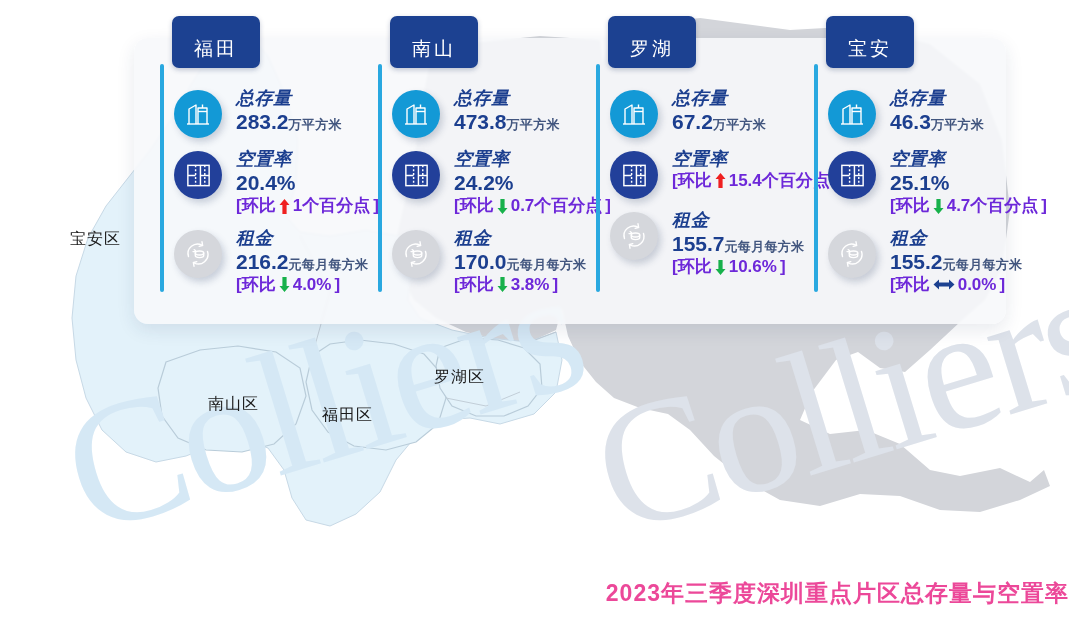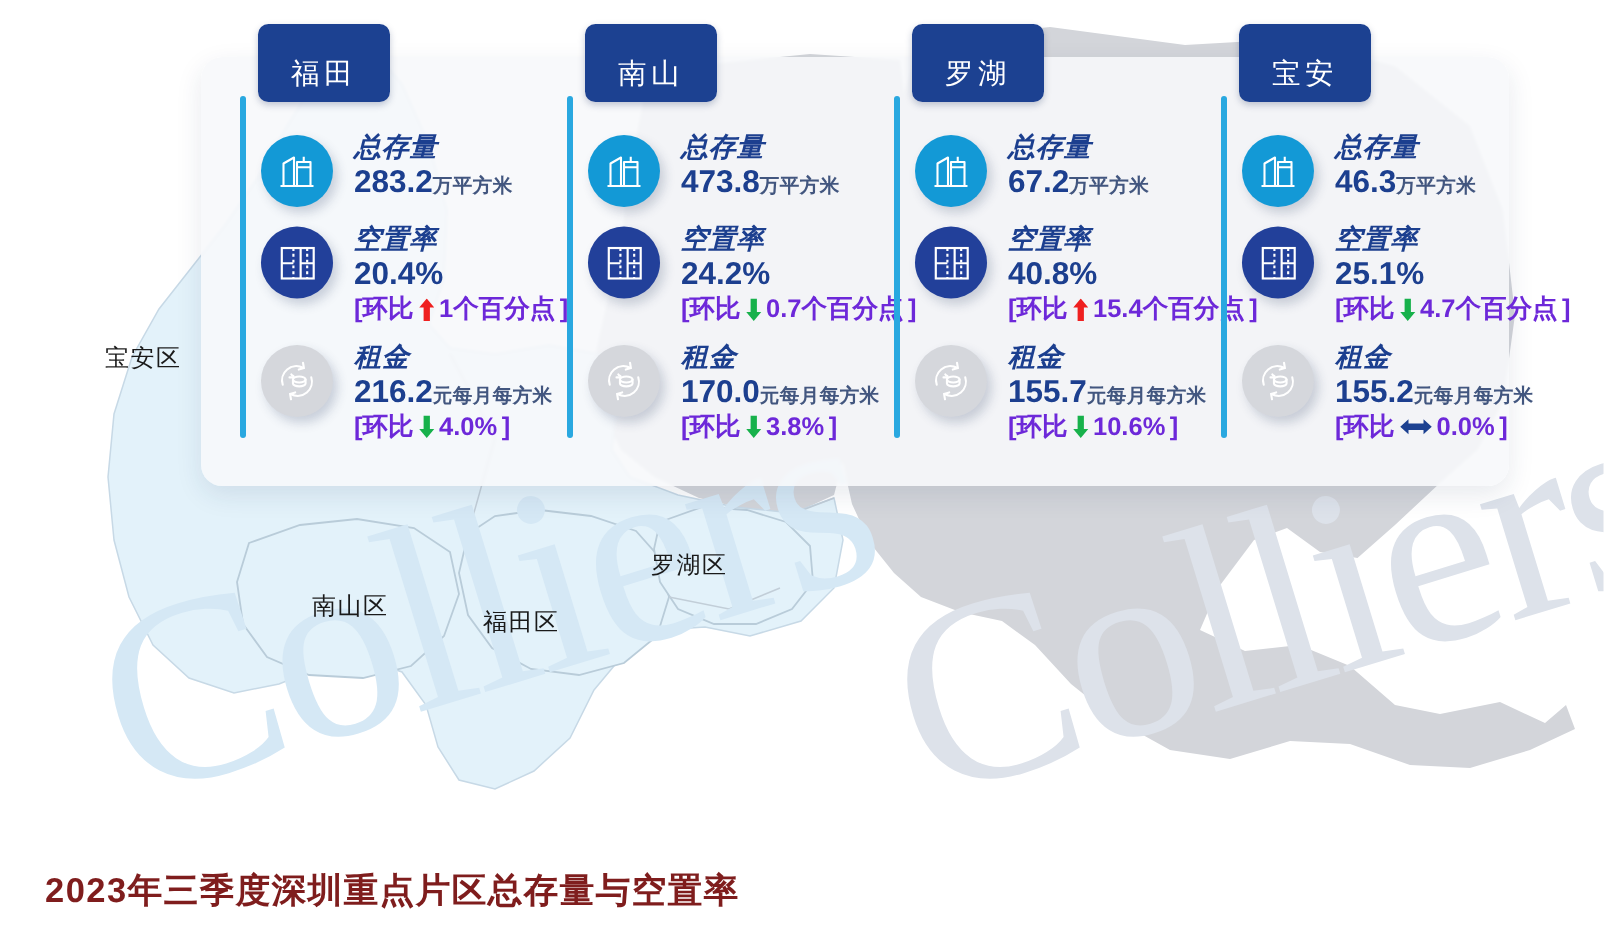--- a/index.html
+++ b/index.html
@@ -132,24 +132,24 @@
   
   #col-0 .metrics { top: 50px; }
   #col-1 .metrics { top: 50px; }
   #col-2 .metrics { top: 50px; }
   #col-3 .metrics { top: 50px; }
 
   
   #chart-title {
     position: absolute;
     left: 0; right: 0; top: 578px;
-    text-align: left;
+    text-align: right;
     font-size: 23px;
     font-weight: bold;
-    color: #7f1d1d;
+    color: #ec4899;
     letter-spacing: 1px;
     margin-left: 30px;
   }
 </style>
 </head>
 <body>
 
 <div id="stage">
 
   <div id="map-layer">
@@ -377,21 +377,20 @@
                 <svg width="29" height="29" viewBox="0 0 30 30" fill="none" stroke="#ffffff" stroke-width="1.5">
     <rect x="4" y="4.5" width="22" height="21"></rect>
     <path d="M4 15 H12 M17 4.5 V25.5"></path>
     <path d="M12 4.5 V25.5" stroke-dasharray="2 2"></path>
     <path d="M21.5 4.5 V25.5" stroke-dasharray="2 2"></path>
     <path d="M17 15 H26"></path>
   </svg>
               </div>
               <div class="metric-body">
                 <div class="metric-title">空置率</div>
-                <div class="metric-value"><span>40.8%</span></div>
                 <div class="metric-delta">
                   <span>[环比</span>
                   <span class="delta-arrow">
                     <svg width="11" height="15" viewBox="0 0 11 15">
       <path d="M5.5 0 L10.5 6 H7.6 V15 H3.4 V6 H0.5 Z" fill="#ef2020"></path>
                     </svg>
                   </span>
                   <span>15.4个百分点</span>
                   <span>]</span>
                 </div>

